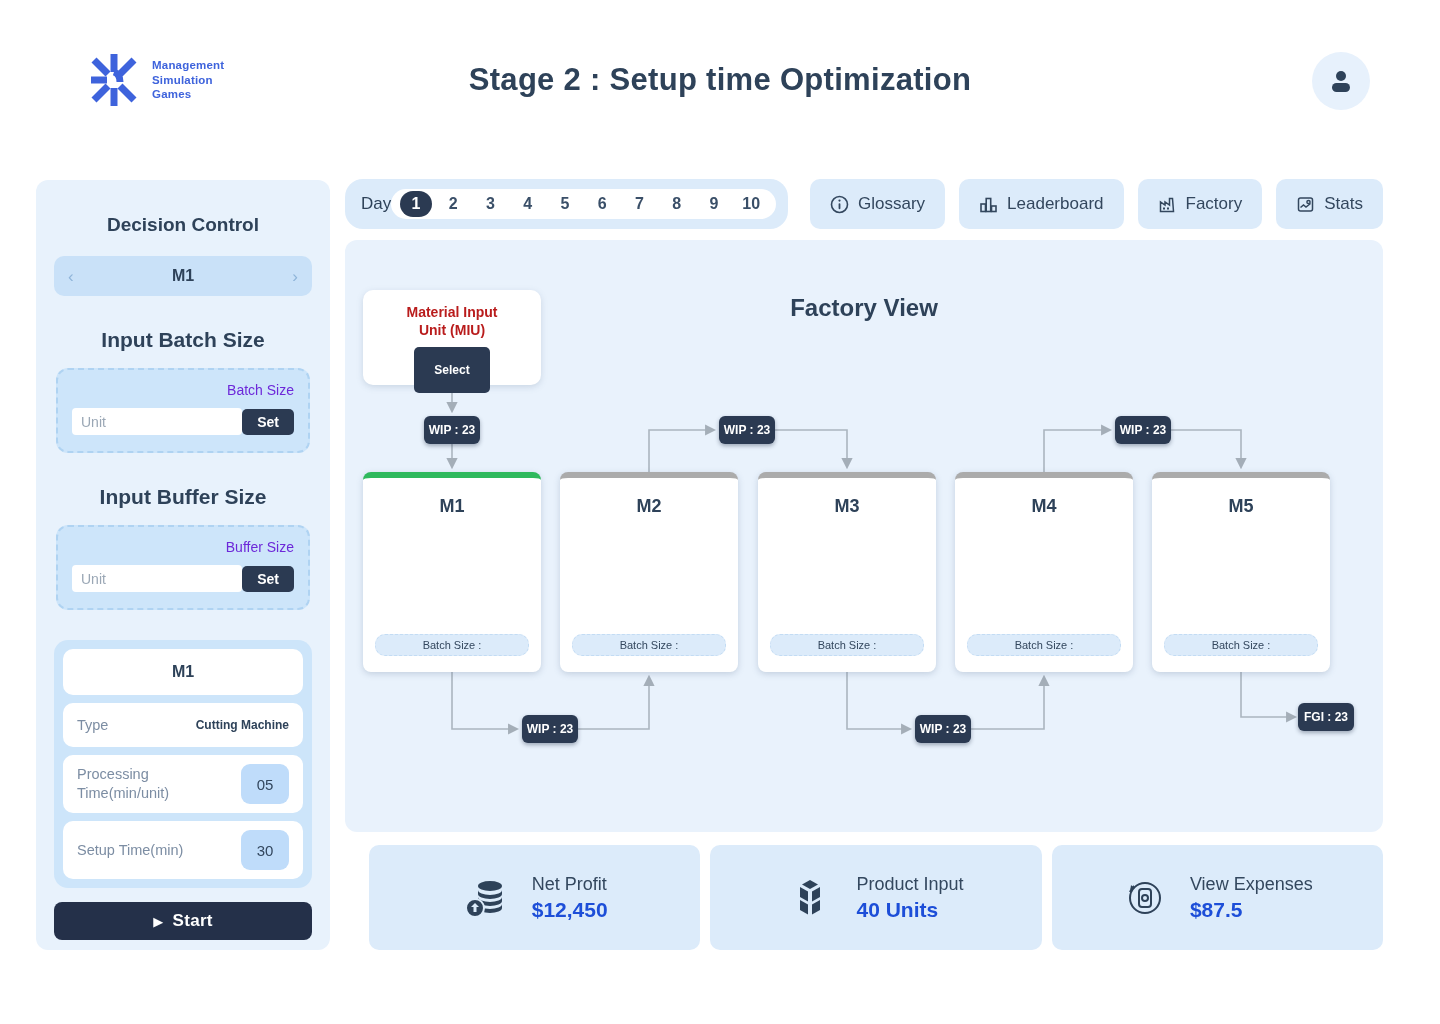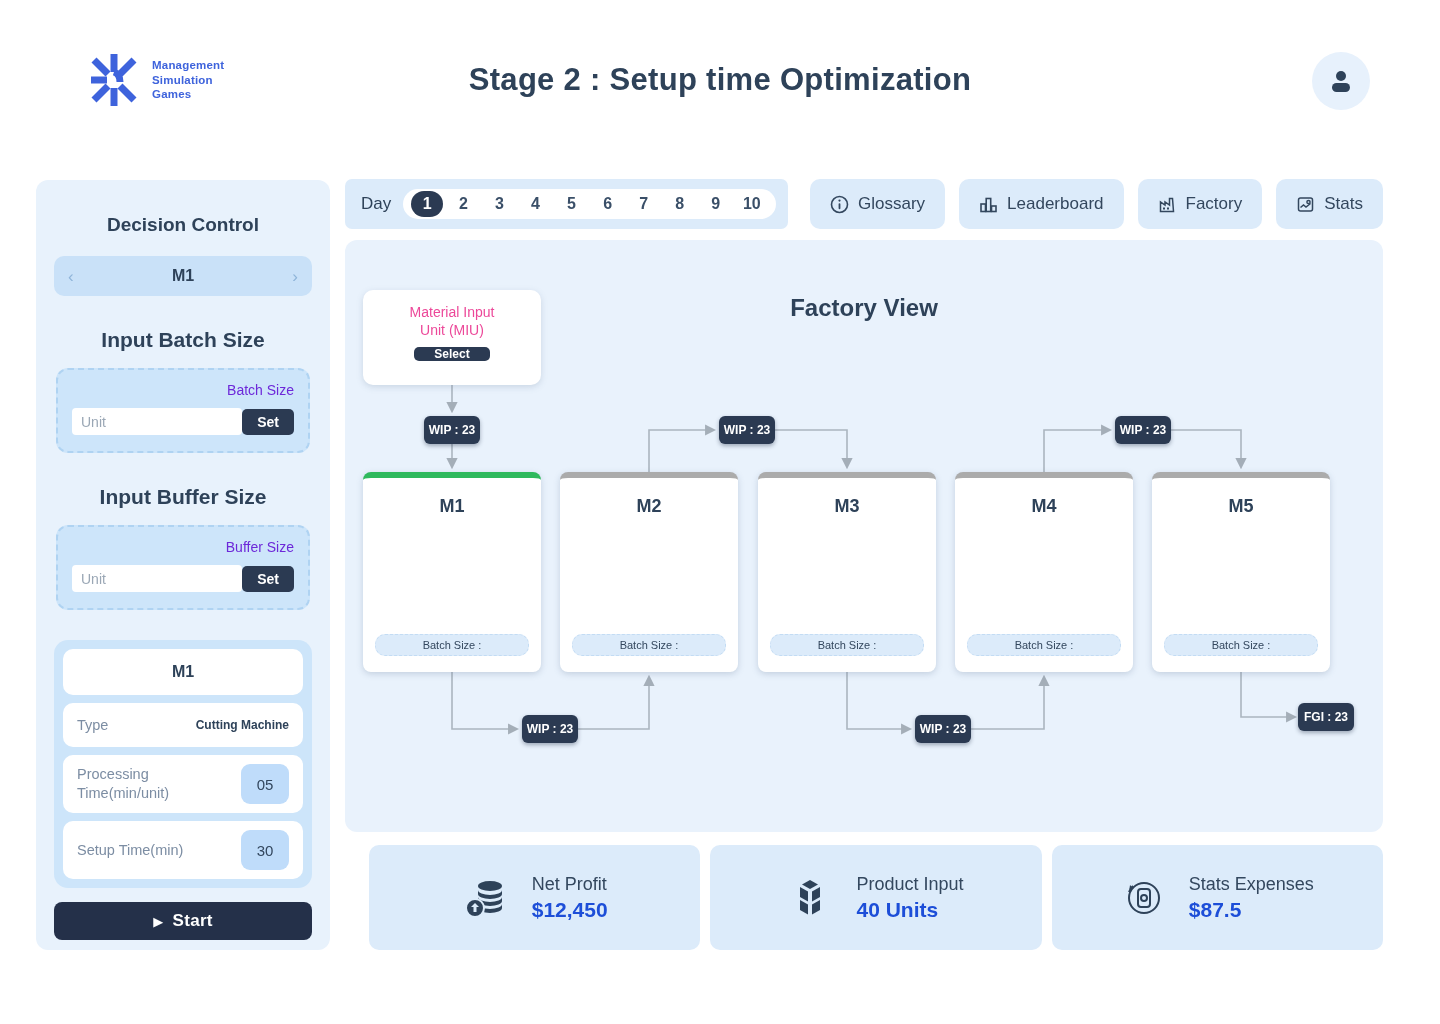--- a/index.html
+++ b/index.html
@@ -11,21 +11,21 @@
   .logo { position:absolute; left:88px; top:52px; display:flex; align-items:center; gap:12px; }
   .logo-mark { width:52px; height:56px; }
   .logo-text { color:#3E63DC; font-size:11.5px; font-weight:bold; line-height:1.3; letter-spacing:.2px; }
   .page-title { position:absolute; left:0; right:0; top:62px; text-align:center;
     font-size:31px; font-weight:600; color:#2E4259; letter-spacing:.3px; }
   .avatar { position:absolute; left:1312px; top:52px; width:58px; height:58px; border-radius:50%;
     background:#E7F1FC; display:flex; align-items:center; justify-content:center; }
 
   
   .daybar { position:absolute; left:345px; top:179px; width:443px; height:50px; background:#DCEBFA;
-    border-radius:7px; display:flex; align-items:center; padding:0 12px 0 16px; gap:12px; }
+    border-radius:18px; display:flex; align-items:center; padding:0 12px 0 16px; gap:0; }
   .daybar-label { font-size:17px; color:#2E4259; font-weight:500; }
   .day-pill { flex:1; background:#ffffff; border-radius:16px; height:30px; display:flex;
     align-items:center; justify-content:space-around; padding:0 6px; }
   .day-num { font-size:16px; font-weight:600; color:#3A4F68; width:32px; height:26px; line-height:26px;
     text-align:center; border-radius:13px; cursor:pointer; }
   .day-num.selected { background:#2B3A52; color:#ffffff; }
 
   .navbtns { position:absolute; left:810px; top:179px; width:573px; height:50px; display:flex;
     justify-content:space-between; gap:9px; }
   .navbtn { background:#DCEBFA; border:none; border-radius:10px; height:50px; padding:0 20px;
@@ -69,23 +69,23 @@
 
   
   .factory { position:absolute; left:345px; top:240px; width:1038px; height:592px; background:#E9F2FC;
     border-radius:12px; }
   .factory-title { position:absolute; left:0; right:0; top:54px; text-align:center; font-size:24px;
     font-weight:bold; color:#2E4259; }
   .flow-svg { position:absolute; left:0; top:0; pointer-events:none; }
   .miu-card { position:absolute; left:18px; top:50px; width:178px; height:95px; background:#fff;
     border-radius:10px; box-shadow:0 2px 6px rgba(110,130,160,.25); display:flex; flex-direction:column;
     align-items:center; padding-top:13px; }
-  .miu-title { font-size:14px; font-weight:400; color:#ec4899; text-align:center; line-height:1.3; }
+  .miu-title { font-size:14px; font-weight:700; color:#b91c1c; text-align:center; line-height:1.3; }
   .select-btn { margin-top:8px; background:#2B3A52; color:#fff; border:none; border-radius:5px;
-    font-family:inherit; font-size:12px; font-weight:600; padding:0 20px; cursor:pointer; }
+    font-family:inherit; font-size:12px; font-weight:600; padding:16px 20px; cursor:pointer; }
   .machine-card { position:absolute; top:232px; width:178px; height:200px; background:#fff;
     border-radius:8px; border-top:6px solid #ABABAB; box-shadow:0 2px 6px rgba(110,130,160,.3);
     cursor:pointer; }
   .machine-name { text-align:center; margin-top:18px; font-size:18px; font-weight:600; color:#2E4259; }
   .batch-pill { position:absolute; left:12px; right:12px; bottom:16px; height:22px; background:#DCEBFA;
     border:1px dashed #C3DCF4; border-radius:10px; display:flex; align-items:center; justify-content:center;
     font-size:11px; color:#33475E; }
   .wip-badge { position:absolute; height:28px; min-width:56px; background:#2B3A52; color:#fff;
     border-radius:6px; display:flex; align-items:center; justify-content:center; font-size:12px;
     font-weight:bold; box-shadow:0 2px 4px rgba(40,55,80,.4); padding:0 0; }
@@ -332,19 +332,19 @@
       <span class="stat-icon">
         <svg width="44" height="44" viewBox="0 0 44 44" fill="none" stroke="#2E4259" stroke-width="2">
           <circle cx="23" cy="22" r="15"></circle>
           <rect x="17" y="13" width="12" height="18" rx="3"></rect>
           <circle cx="23" cy="22" r="3"></circle>
           <path d="M8 16 a16 16 0 0 1 4 -6" stroke-width="2"></path>
           <path d="M9 9 l-1 7 7 -1" fill="#2E4259" stroke="none" transform="scale(0.6) translate(6,6)"></path>
         </svg>
       </span>
       <div>
-        <div class="stat-label">Stats Expenses</div>
+        <div class="stat-label">View Expenses</div>
         <div class="stat-value">$87.5</div>
       </div>
     </div>
   </div>
 
 </div>
 
 </body></html>

